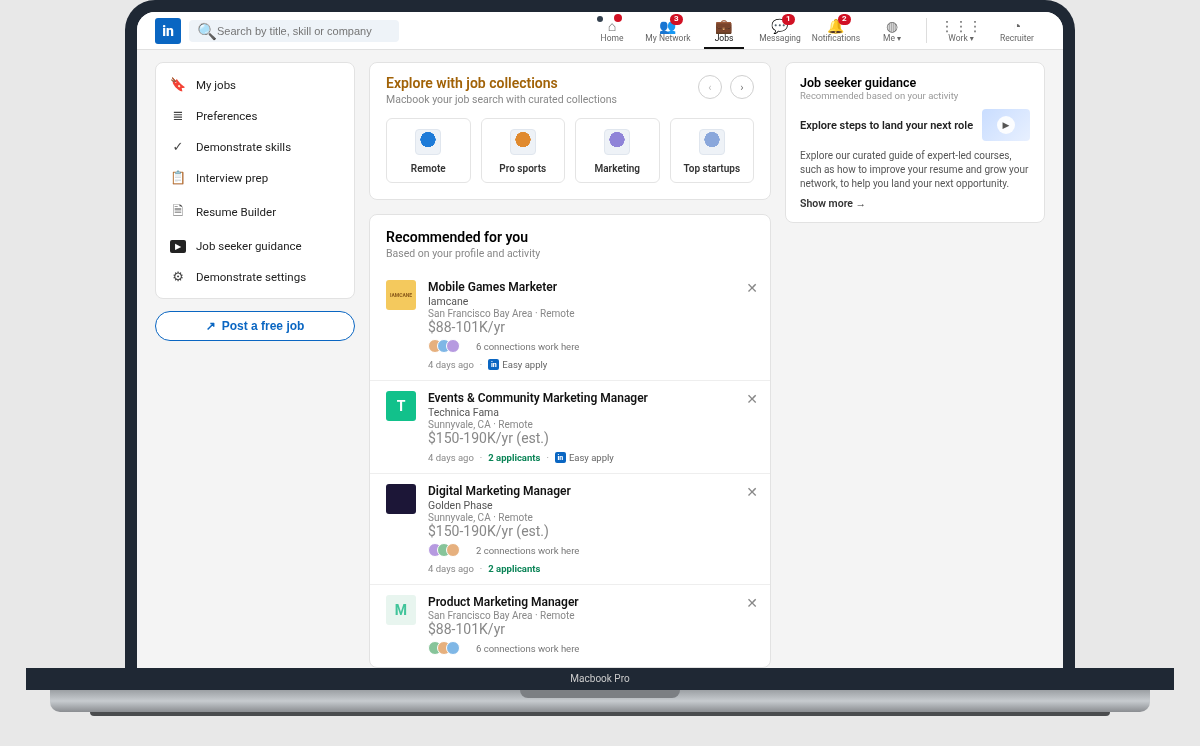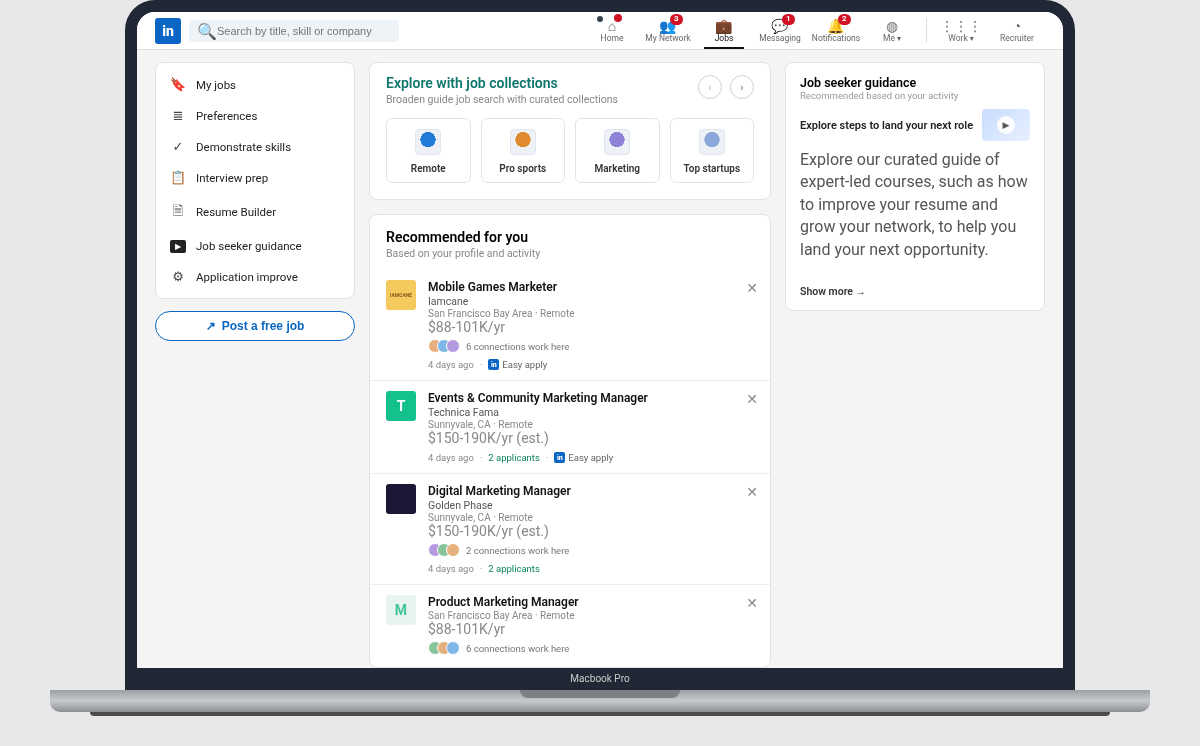--- a/index.html
+++ b/index.html
@@ -34,21 +34,21 @@
     align-items: center;
   }
   .laptop-camera {
     width: 6px; height: 6px; border-radius: 50%;
     background: #33404e;
     position: absolute;
     top: 4px; left: 50%; transform: translateX(-50%);
     z-index: 20;
   }
   .laptop-bottom {
-    width: 950px;
+    width: 1148px;
     height: 22px;
     background: #1f2834;
     color: #ccc;
     font-size: 10px;
     text-align: center;
     line-height: 22px;
   }
   .laptop-base {
     width: 1100px;
     height: 22px;
@@ -208,21 +208,21 @@
     gap: 14px;
     min-width: 0;
   }
 
   
   .collections { padding: 12px 16px 16px; }
   .coll-head {
     display: flex; align-items: start;
   }
   .coll-head .txt { flex: 1; }
-  .coll-title { font-size: 14px; font-weight: 600; color: #0f766e; }
+  .coll-title { font-size: 14px; font-weight: 600; color: #a16207; }
   .coll-sub { font-size: 10.5px; color: #888; margin-top: 2px; }
   .coll-nav {
     display: flex; gap: 8px;
   }
   .coll-arrow {
     width: 24px; height: 24px; border-radius: 50%;
     border: 1px solid #d0d0d0;
     display: flex; align-items: center; justify-content: center;
     font-size: 11px; color: #777;
     cursor: pointer;
@@ -264,36 +264,36 @@
     display: flex; align-items: center; justify-content: center;
     color: #fff; font-size: 10px; font-weight: 700;
   }
   .job-body { flex: 1; min-width: 0; }
   .job-title { font-size: 12px; font-weight: 600; color: #111; margin-bottom: 1px; cursor:pointer;}
   .job-company { font-size: 10.5px; color: #555; }
   .job-loc { font-size: 10px; color: #888; }
   .job-salary { font-size: 14px; color: #888; margin-bottom: 4px;}
   .job-conn {
     font-size: 9.5px; color: #777; margin-top: 4px;
-    display: flex; align-items: center; gap: 6px;
+    display: flex; align-items: center; gap: 16px;
   }
   .avatars {
     display: flex;
   }
   .avatars .av {
     width: 14px; height: 14px; border-radius: 50%;
     border: 1.5px solid #fff;
     margin-left: -5px;
   }
   .avatars .av:first-child { margin-left: 0; }
   .job-meta {
     font-size: 9.5px; color: #888; margin-top: 6px;
     display: flex; gap: 6px; align-items: center;
   }
-  .job-meta .apps { color: #0b8457; }
+  .job-meta .apps { color: #0b8457; font-weight: bold; }
   .easy {
     display: inline-flex; align-items: center; gap: 3px;
     color: #666;
   }
   .easy-badge {
     width: 11px; height: 11px; background: #0a66c2; color: #fff;
     font-size: 7px; font-weight: 800; border-radius: 2px;
     display:inline-flex;align-items:center;justify-content:center;
   }
   .job-x {
@@ -317,21 +317,21 @@
     border-radius: 4px; position: relative;
   }
   .g-thumb::after {
     content: "▶"; position: absolute; top: 50%; left: 50%;
     transform: translate(-50%,-50%);
     width: 18px; height: 18px; border-radius: 50%;
     background: rgba(255,255,255,.9); color: #555;
     font-size: 9px;
     display: flex; align-items: center; justify-content: center;
   }
-  .g-desc { font-size: 16px; color: #555; line-height: 1.4; margin-bottom: 24px;}
+  .g-desc { font-size: 10px; color: #555; line-height: 1.4; margin-bottom: 6px;}
   .g-more { font-size: 10.5px; font-weight: 600; color: #333; cursor: pointer; }
   .g-more::after { content: " →"; }
 
   .ic { display: inline-block; }
 
 </style>
 </head>
 <body>
 
 <div class="laptop-frame">
@@ -410,37 +410,37 @@
           <div class="side-item">
             <span class="ic">🗎</span>
             <span>Resume Builder</span>
           </div>
           <div class="side-item">
             <span class="ic" style="background:#222;color:#fff;border-radius:2px;font-size:8px;padding:2px;">▶</span>
             <span>Job seeker guidance</span>
           </div>
           <div class="side-item">
             <span class="ic">⚙</span>
-            <span>Application improve</span>
+            <span>Demonstrate settings</span>
           </div>
         </div>
 
         <button class="post-job">
           <span class="ic">↗</span>
           <span>Post a free job</span>
         </button>
       </div>
 
       <div class="center">
 
         <div class="card collections">
           <div class="coll-head">
             <div class="txt">
               <div class="coll-title">Explore with job collections</div>
-              <div class="coll-sub">Broaden guide job search with curated collections</div>
+              <div class="coll-sub">Macbook your job search with curated collections</div>
             </div>
             <div class="coll-nav">
               <div class="coll-arrow dim">‹</div>
               <div class="coll-arrow">›</div>
             </div>
           </div>
           <div class="coll-row" id="coll-row">
               <div class="coll-item">
                 <div class="coll-icon" style="background:radial-gradient(circle at 50% 40%, #1e7bd8 0, #1e7bd8 40%, transparent 41%), #eef2f7;border:1px solid #e0e6ee;"></div>
                 <div class="lbl">Remote</div>

